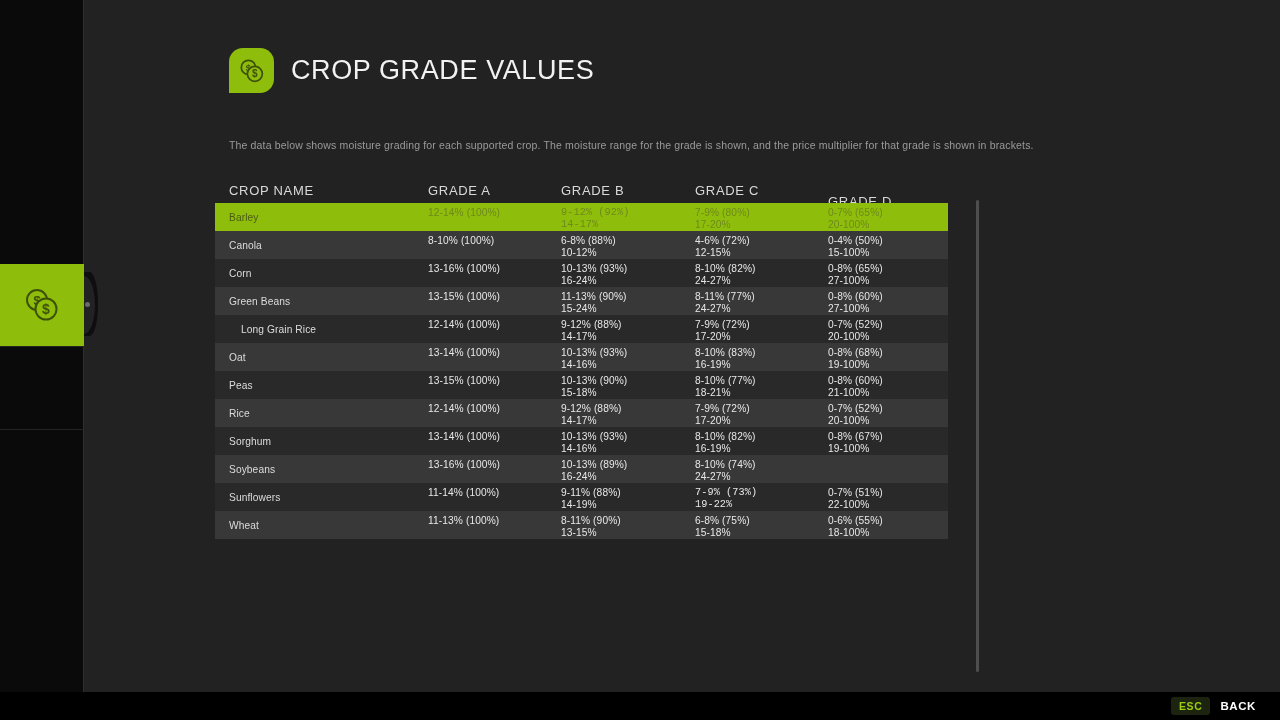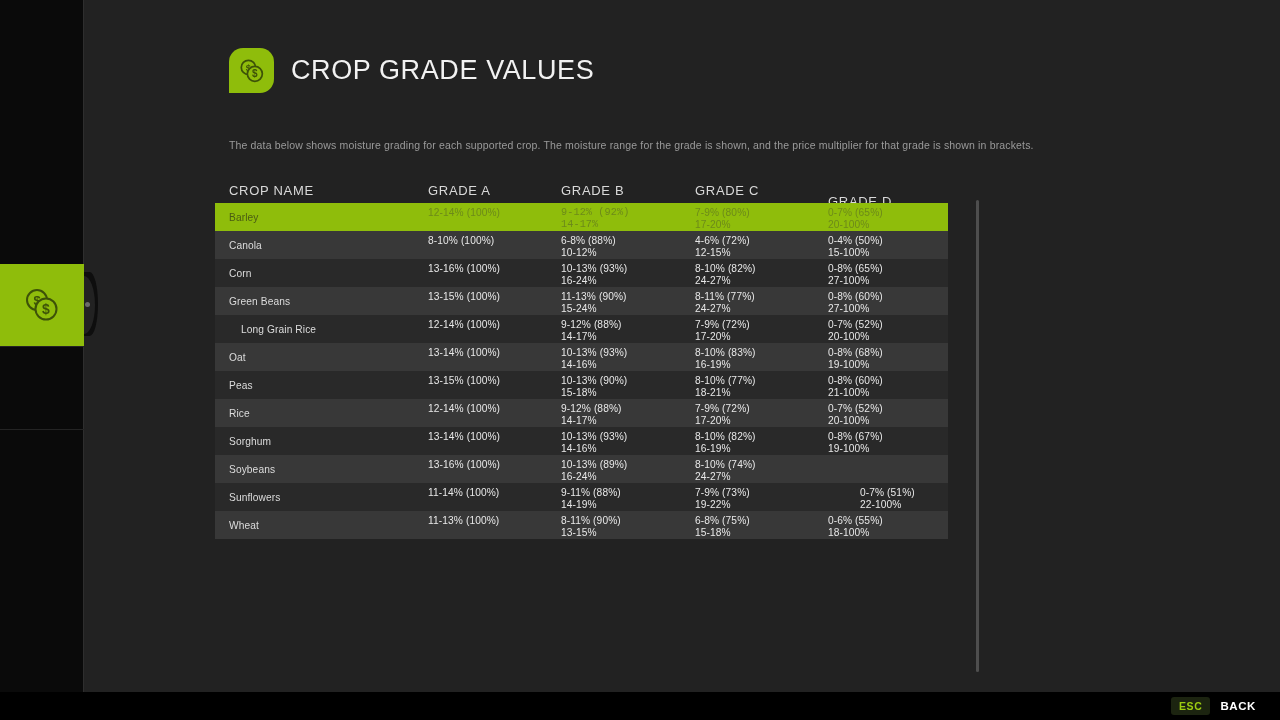--- a/index.html
+++ b/index.html
@@ -316,23 +316,23 @@
             <div class="cell cell-grade" style="left: 480px;">8-10% (74%)
 24-27%</div>
             <div class="cell cell-grade" style="left: 613px; margin-top: 48px;">0-8% (53%)
 27-100%</div>
           </div>
           <div class="row">
             <div class="cell cell-name" style="left: 14px;">Sunflowers</div>
             <div class="cell cell-grade" style="left: 213px;">11-14% (100%)</div>
             <div class="cell cell-grade" style="left: 346px;">9-11% (88%)
 14-19%</div>
-            <div class="cell cell-grade" style="left: 480px;">7-9% (73%)
+            <div class="cell cell-grade" style="left: 480px; font-family: Liberation Mono, monospace;">7-9% (73%)
 19-22%</div>
-            <div class="cell cell-grade" style="left: 645px;">0-7% (51%)
+            <div class="cell cell-grade" style="left: 613px;">0-7% (51%)
 22-100%</div>
           </div>
           <div class="row alt">
             <div class="cell cell-name" style="left: 14px;">Wheat</div>
             <div class="cell cell-grade" style="left: 213px;">11-13% (100%)</div>
             <div class="cell cell-grade" style="left: 346px;">8-11% (90%)
 13-15%</div>
             <div class="cell cell-grade" style="left: 480px;">6-8% (75%)
 15-18%</div>
             <div class="cell cell-grade" style="left: 613px;">0-6% (55%)

